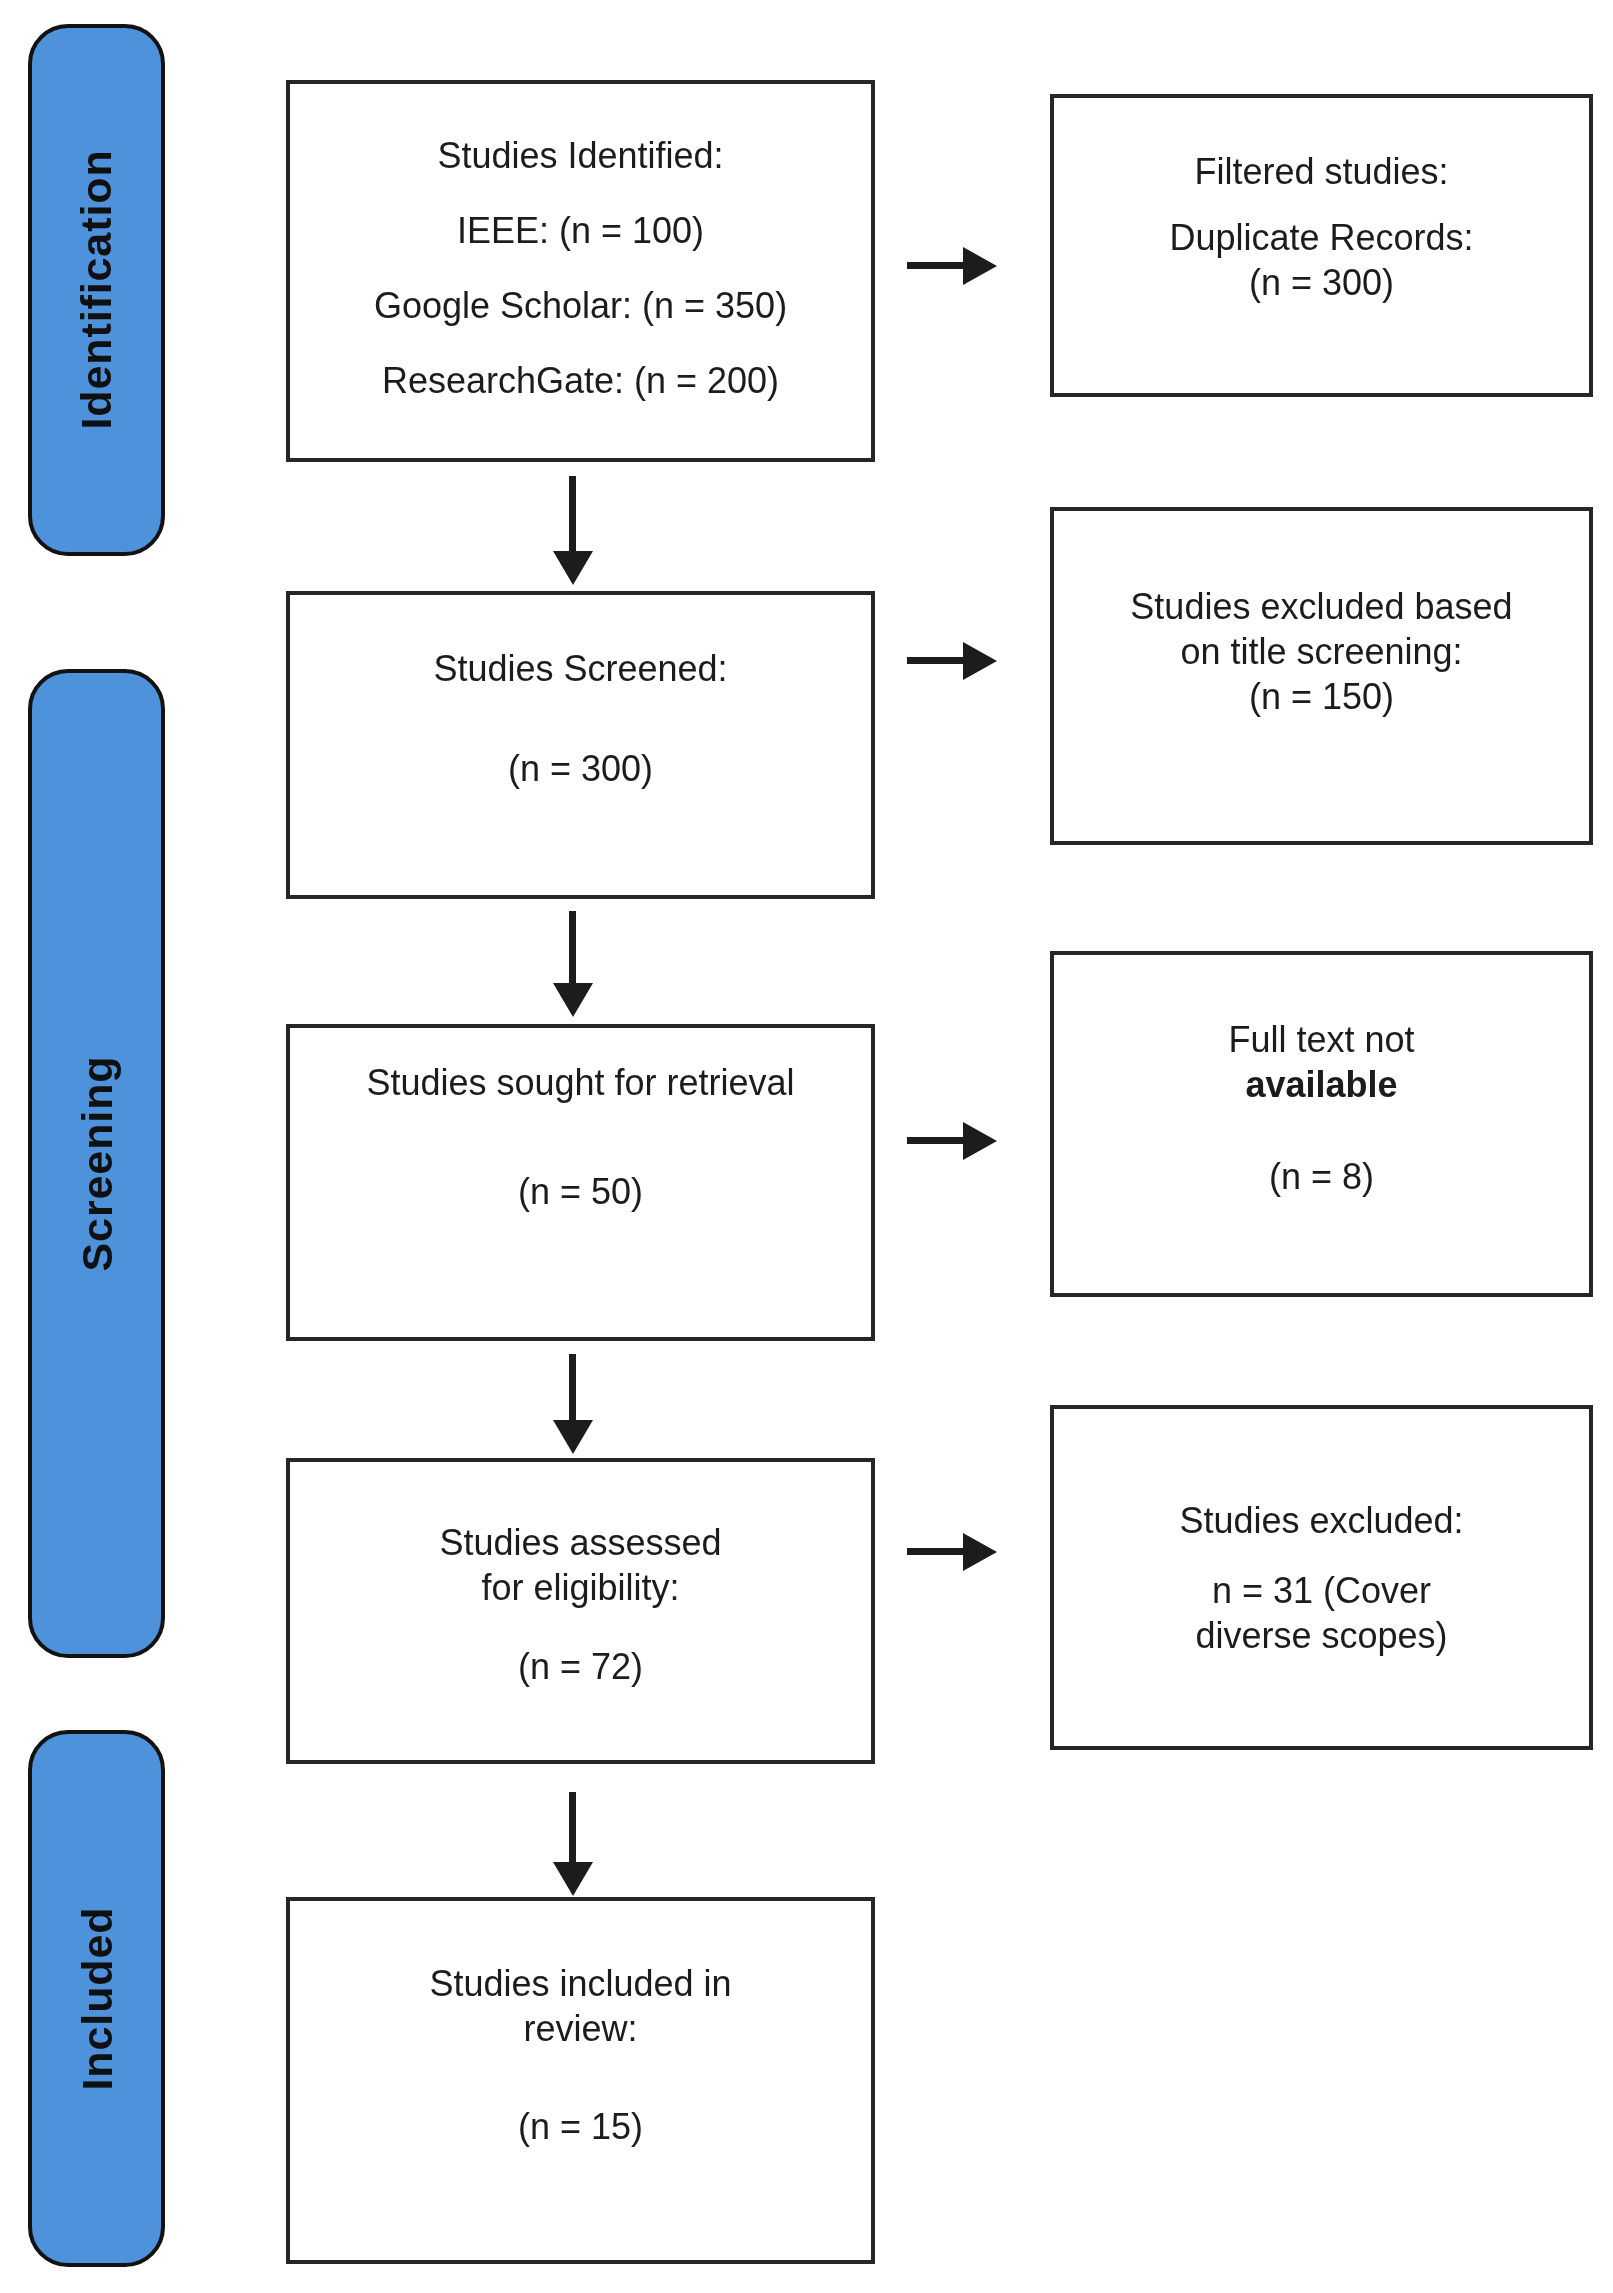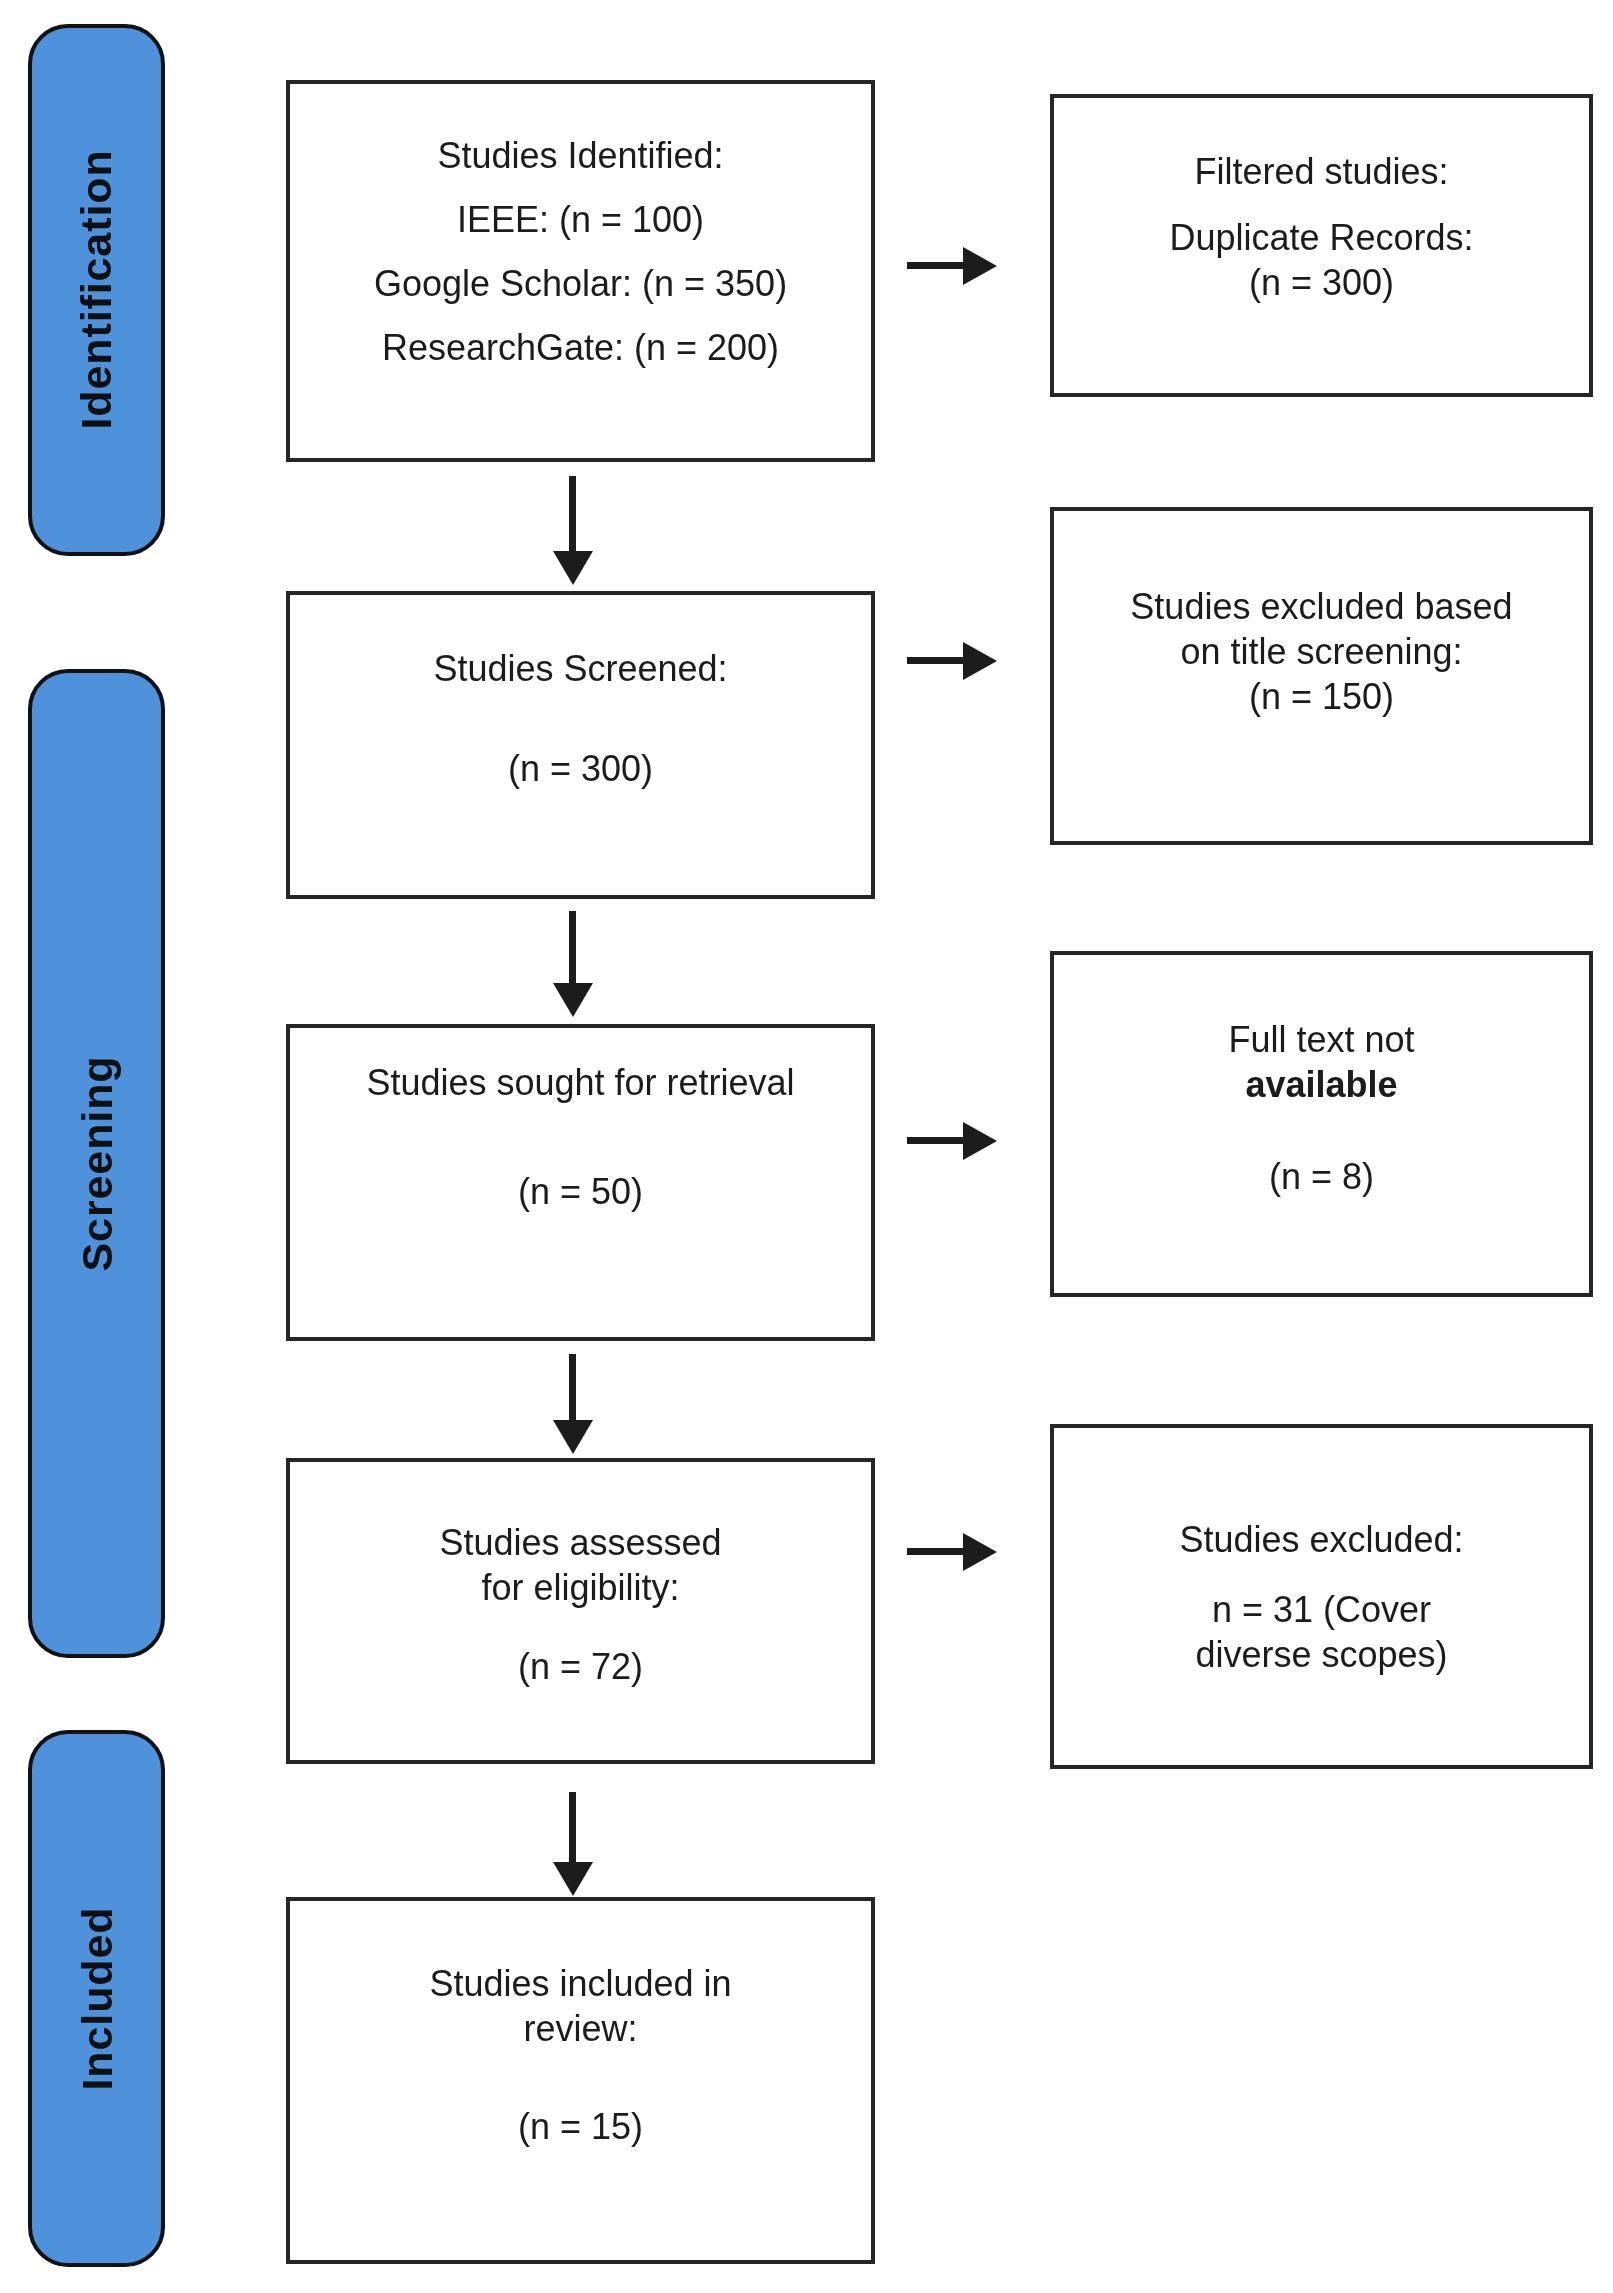--- a/index.html
+++ b/index.html
@@ -58,21 +58,21 @@
   <div class="stage" style="top:23.5px;height:532px;">
     <span class="stage-label">Identification</span>
   </div>
   <div class="stage" style="top:669px;height:989px;">
     <span class="stage-label">Screening</span>
   </div>
   <div class="stage" style="top:1730px;height:537px;">
     <span class="stage-label">Included</span>
   </div>
 
-  <div class="box main" style="top:80px;height:382px;padding:49px 19px 0;gap:19px;">
+  <div class="box main" style="top:80px;height:382px;padding:49px 19px 0;gap:30px;">
     <p>Studies Identified:</p>
     <p>IEEE: (n = 100)</p>
     <p>Google Scholar: (n = 350)</p>
     <p>ResearchGate: (n = 200)</p>
   </div>
 
   <div class="box main" style="top:591px;height:308px;padding:51px 19px 0;gap:55px;">
     <p>Studies Screened:</p>
     <p>(n = 300)</p>
   </div>
@@ -115,21 +115,21 @@
   </div>
 
   <div class="box side" style="top:951px;height:346px;padding:62px 19px 0;gap:47px;">
     <p>
         <span style="display:block;">Full text not</span>
         <span style="display:block;font-weight:bold;">available</span>
       </p>
     <p>(n = 8)</p>
   </div>
 
-  <div class="box side" style="top:1405px;height:345px;padding:89px 5px 0;gap:24.5px;margin-top:19px;">
+  <div class="box side" style="top:1405px;height:345px;padding:89px 5px 0;gap:24.5px;">
     <p>Studies excluded:</p>
     <p>
         <span style="display:block;">n = 31 (Cover</span>
         <span style="display:block;">diverse scopes)</span>
       </p>
   </div>
 
   <div class="varrow" style="top:476px;">
     <div class="shaft" style="height:75px;"></div>
     <div class="head" style="top:75px;"></div>

